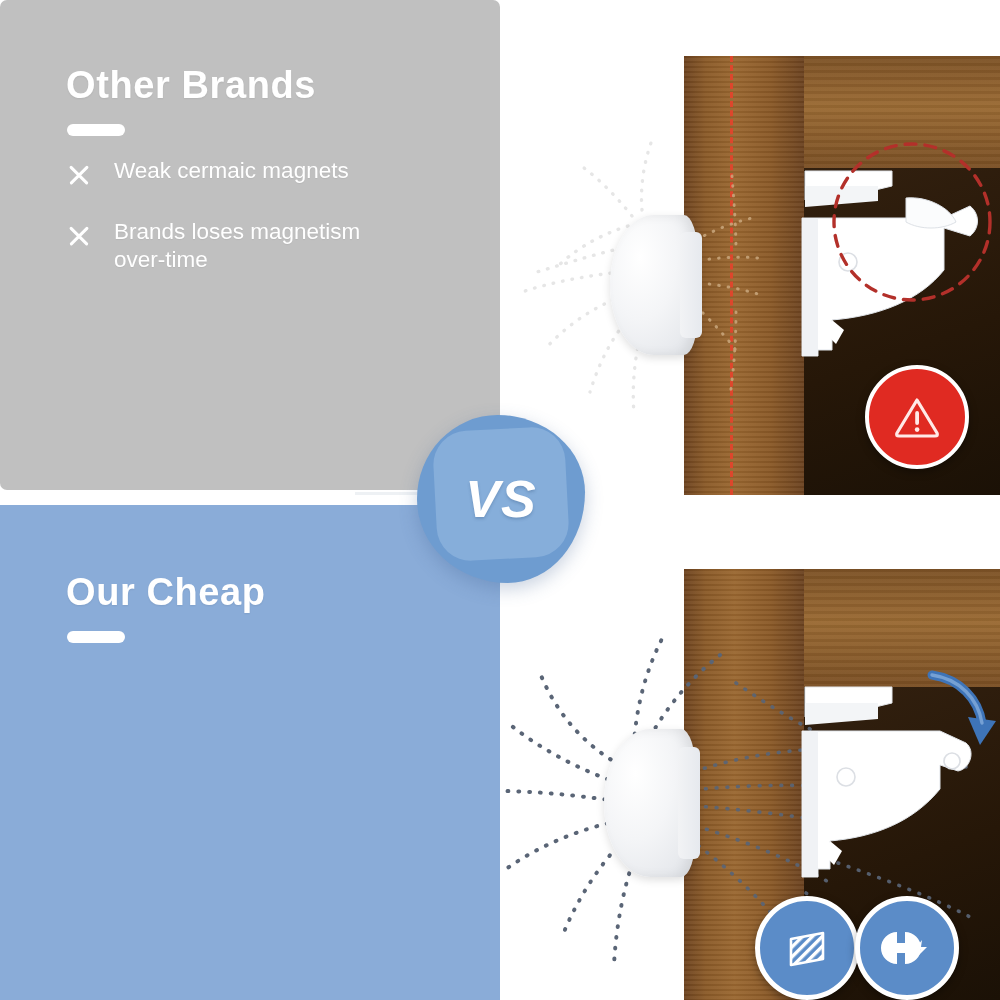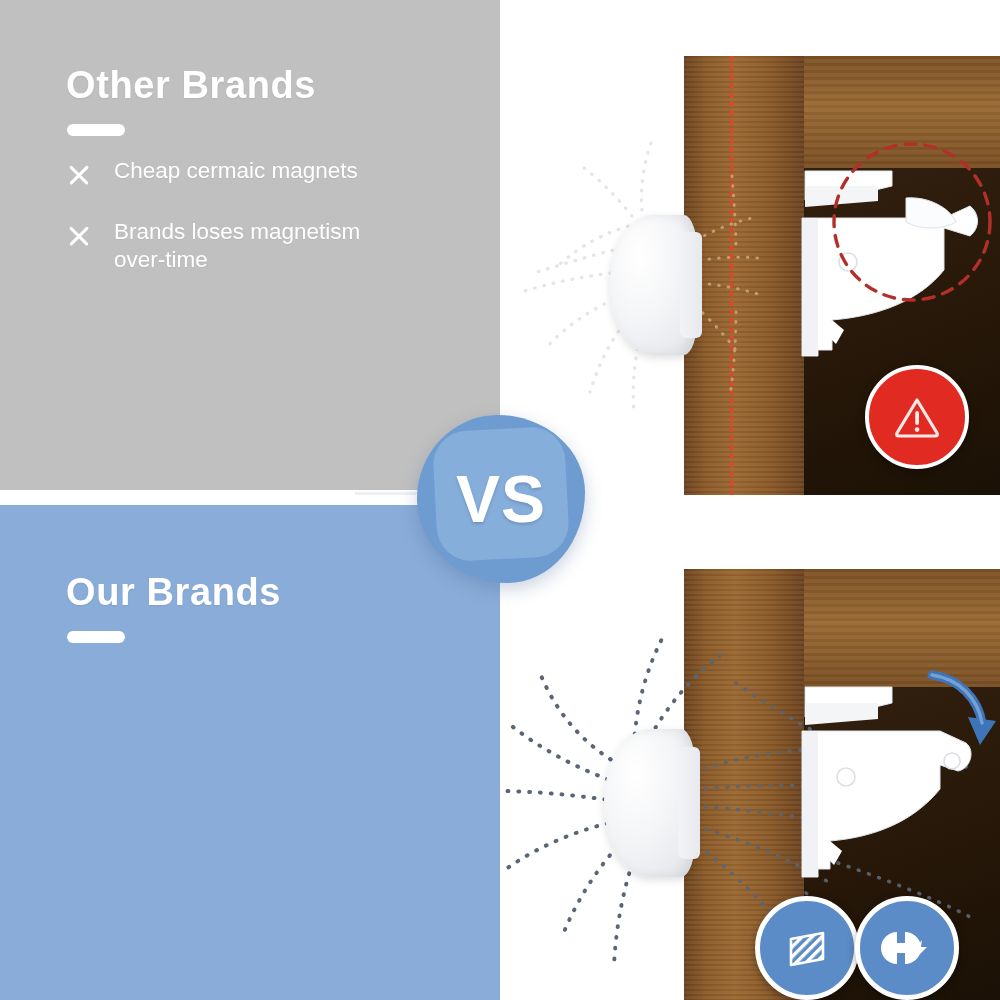--- a/index.html
+++ b/index.html
@@ -1,21 +1,21 @@
 <!DOCTYPE html>
 <html><head>
 <meta charset="utf-8">
 <style>
   html,body{margin:0;padding:0;background:#fff;}
   body{width:1000px;height:1000px;font-family:"Liberation Sans",sans-serif;overflow:hidden;}
   .stage{position:relative;width:1000px;height:1000px;background:#ffffff;overflow:hidden;}
 
   
   .panel{position:absolute;left:0;width:500px;overflow:hidden;}
-  .panel-other{top:0;height:490px;background:#c0c0c0;}
+  .panel-other{top:0;height:490px;background:#c0c0c0;border-radius:7px;}
   .panel-ours{top:505px;height:495px;background:#8aacd8;}
 
   .panel-title{position:absolute;left:66px;color:#ffffff;font-weight:bold;letter-spacing:.6px;
                font-size:38px;line-height:1;text-shadow:0 1px 2px rgba(0,0,0,.07);}
   .panel-other .panel-title{top:66px;}
   .panel-ours .panel-title{top:68px;}
 
   .title-rule{position:absolute;left:67px;width:58px;height:12px;border-radius:6px;background:#ffffff;}
   .panel-other .title-rule{top:124px;}
   .panel-ours .title-rule{top:126px;}
@@ -35,22 +35,22 @@
   .x-icon:after{transform:translate(-50%,-50%) rotate(-45deg);}
 
   
   .vs-badge{position:absolute;left:417px;top:415px;width:168px;height:168px;}
   .vs-badge .blob-back{position:absolute;left:0;top:0;width:168px;height:168px;background:#6e9cd0;
       border-radius:48% 52% 46% 54% / 50% 46% 54% 50%;filter:blur(.4px);
       box-shadow:0 6px 18px rgba(60,95,145,.28);}
   .vs-badge .blob-front{position:absolute;left:18px;top:14px;width:132px;height:130px;background:#86aeda;
       border-radius:34px;transform:rotate(-3deg);}
   .vs-badge .vs-text{position:absolute;left:0;top:0;width:168px;height:168px;display:flex;
-      align-items:center;justify-content:center;color:#ffffff;font-weight:bold;font-size:66px;
-      letter-spacing:1px;text-shadow:0 2px 3px rgba(40,70,110,.25);}
+      align-items:center;justify-content:center;color:#ffffff;font-weight:bold;font-size:52px;
+      letter-spacing:1px;text-shadow:0 2px 3px rgba(40,70,110,.25);font-style:italic;}
 
   
   .photo{position:absolute;overflow:hidden;background:#ffffff;}
   .photo-top{left:500px;top:0;width:500px;height:495px;}
   .photo-bottom{left:500px;top:533px;width:500px;height:467px;}
 
   .wood-door{position:absolute;background:
       repeating-linear-gradient(180deg, rgba(0,0,0,.055) 0 2px, rgba(255,255,255,.045) 2px 5px),
       linear-gradient(90deg,#6d4320 0%,#8a5a28 18%,#9a6730 42%,#8a5927 72%,#6b4220 100%);}
   .wood-side{position:absolute;background:
@@ -87,37 +87,37 @@
   <div class="panel panel-other">
     <div class="panel-title">Other Brands</div>
     <div class="title-rule"></div>
 
     <div class="bullets">
 
       <div class="bullet">
         <span class="mark">
             <span class="x-icon"></span>
           </span>
-        <span class="btext">Cheap cermaic magnets</span>
+        <span class="btext">Weak cermaic magnets</span>
       </div>
 
       <div class="bullet">
         <span class="mark">
             <span class="x-icon"></span>
           </span>
         <span class="btext">Brands loses magnetism
 over-time</span>
       </div>
 
 
     </div>
   </div>
 
   <div class="panel panel-ours">
-    <div class="panel-title">Our Brands</div>
+    <div class="panel-title">Our Cheap</div>
     <div class="title-rule"></div>
 
   </div>
 
   <div class="divider-line"></div>
 
   <div class="photo photo-top">
 
     <div class="wood-door" style="left:184px;top:56px;width:120px;height:439px;"></div>
     <div class="wood-side" style="left:304px;top:56px;width:196px;height:112px;"></div>

